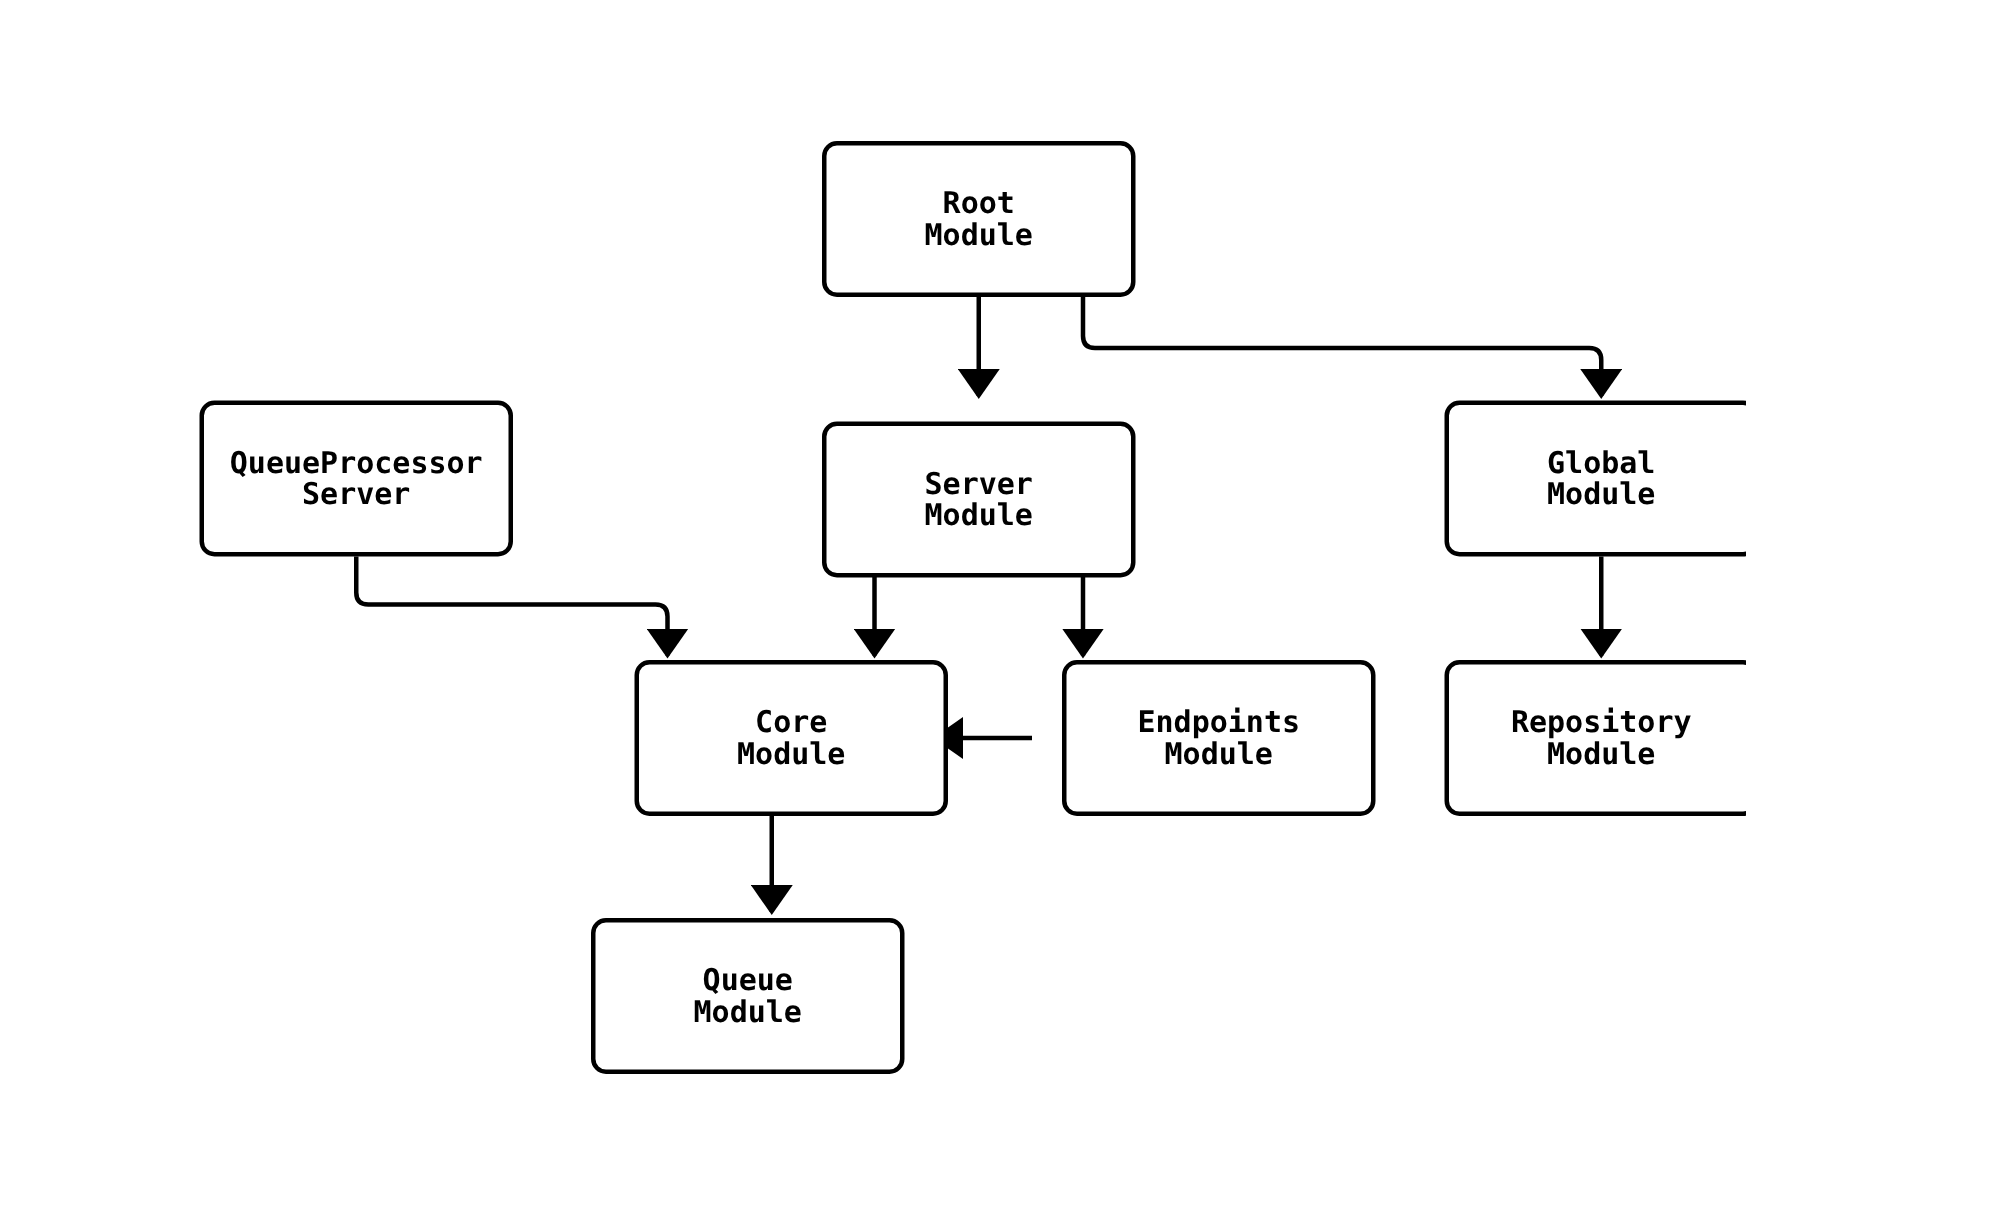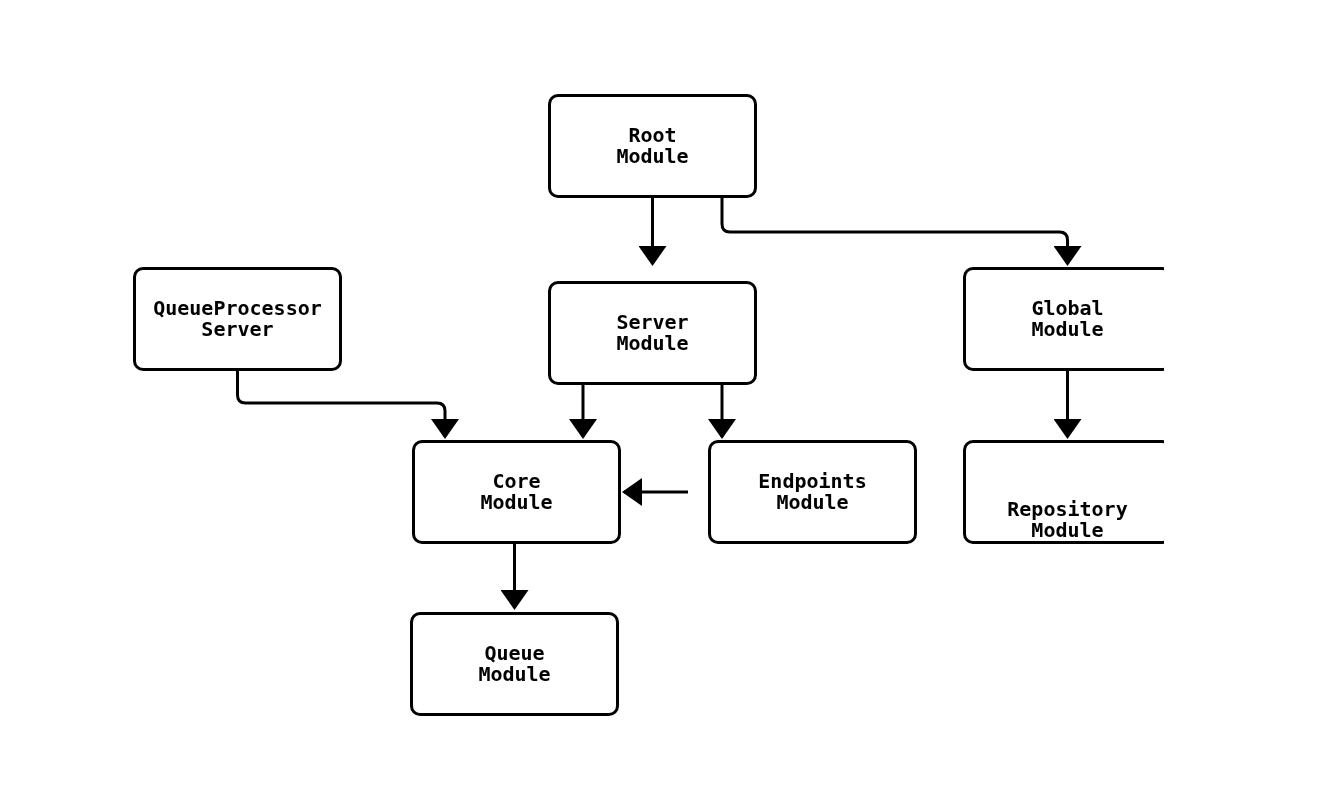--- a/index.html
+++ b/index.html
@@ -44,24 +44,24 @@
     font-size: 20px;
     line-height: 21px;
     color: #000000;
     text-align: center;
     white-space: pre-line;
   }
   .node-root          { left: 548px; top: 94px;  }
   .node-queueprocessor{ left: 133px; top: 267px; }
   .node-server        { left: 548px; top: 281px; }
   .node-global        { left: 963px; top: 267px; }
-  .node-core          { left: 412px; top: 440px; }
+  .node-core          { left: 423px; top: 440px; }
   .node-endpoints     { left: 688px; top: 440px; margin-left: 20px; }
-  .node-repository    { left: 963px; top: 440px; align-items: flex-end; }
-  .node-queue         { left: 410px; top: 612px; }
+  .node-repository    { left: 963px; top: 440px; }
+  .node-queue         { left: 394px; top: 612px; }
 </style>
 </head>
 <body>
 
 <div id="canvas">
 
   <svg id="edge-layer" width="1337" height="809" viewBox="0 0 1337 809" xmlns="http://www.w3.org/2000/svg">
     <defs>
       <marker id="arrowhead" viewBox="0 0 10 14" refX="9" refY="7" markerWidth="20" markerHeight="28" orient="auto" markerUnits="userSpaceOnUse">
         <path d="M0,0 L10,7 L0,14 Z" fill="#000000"></path>

